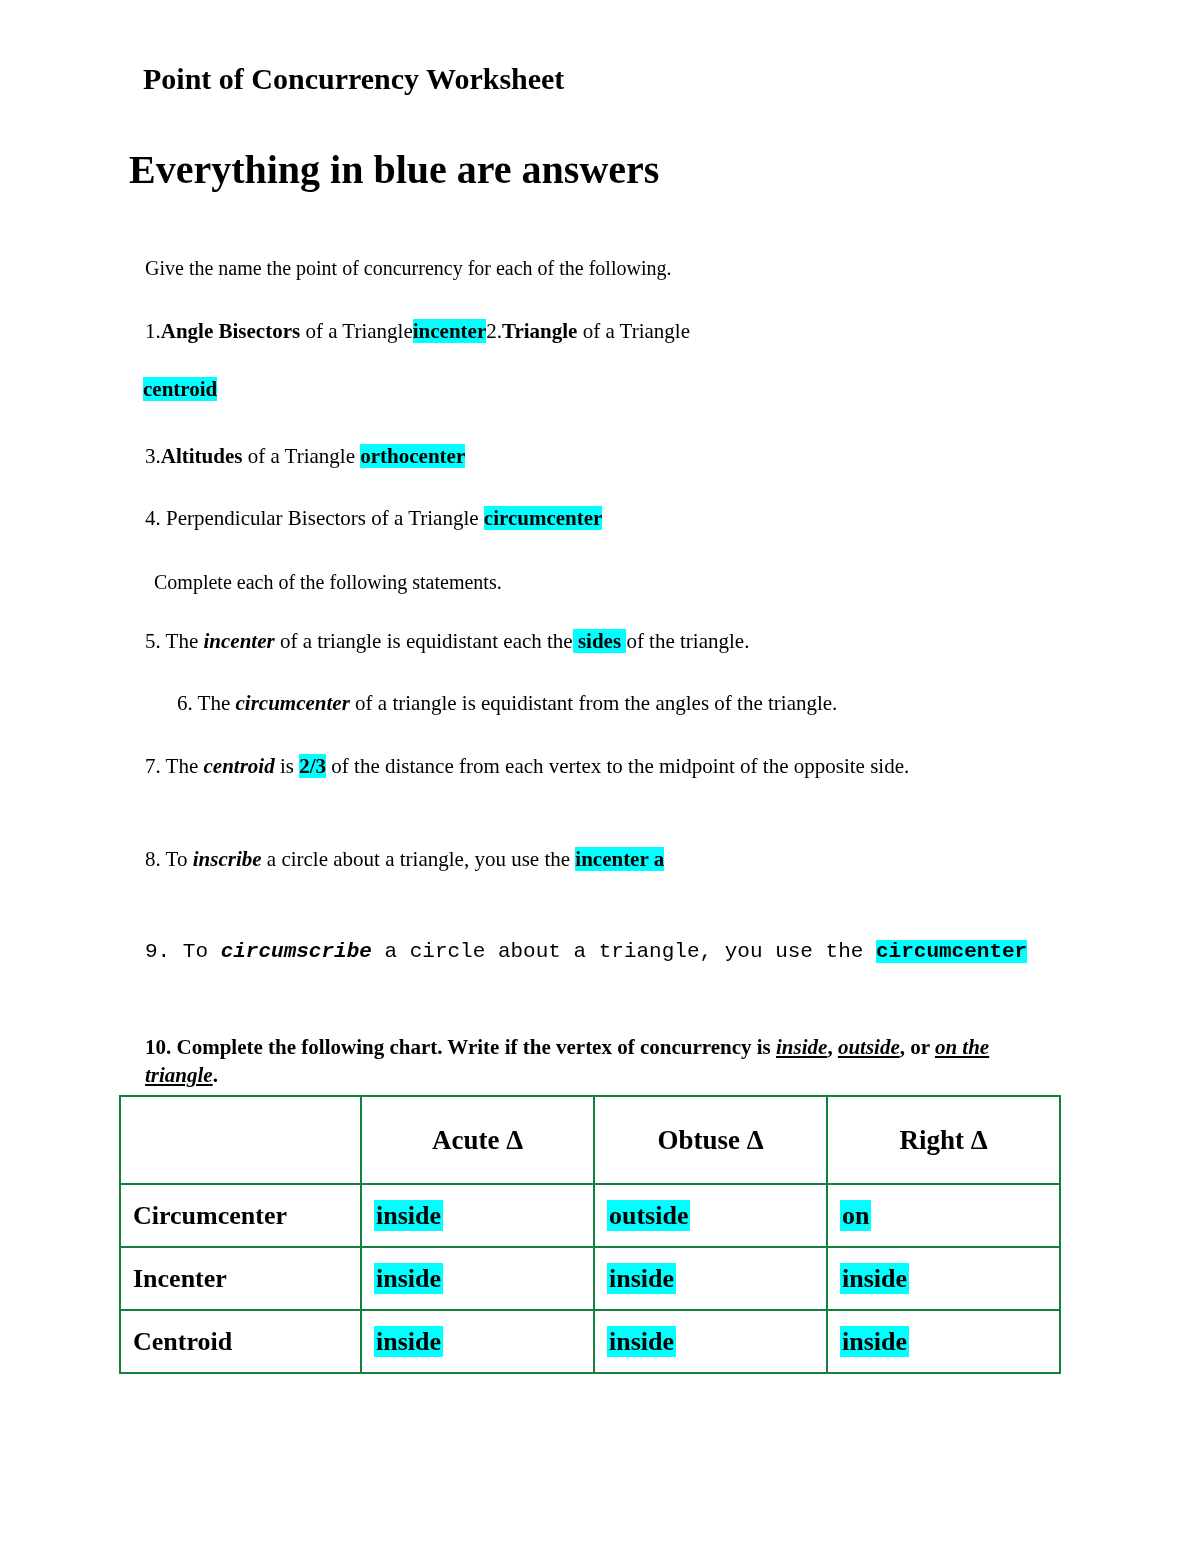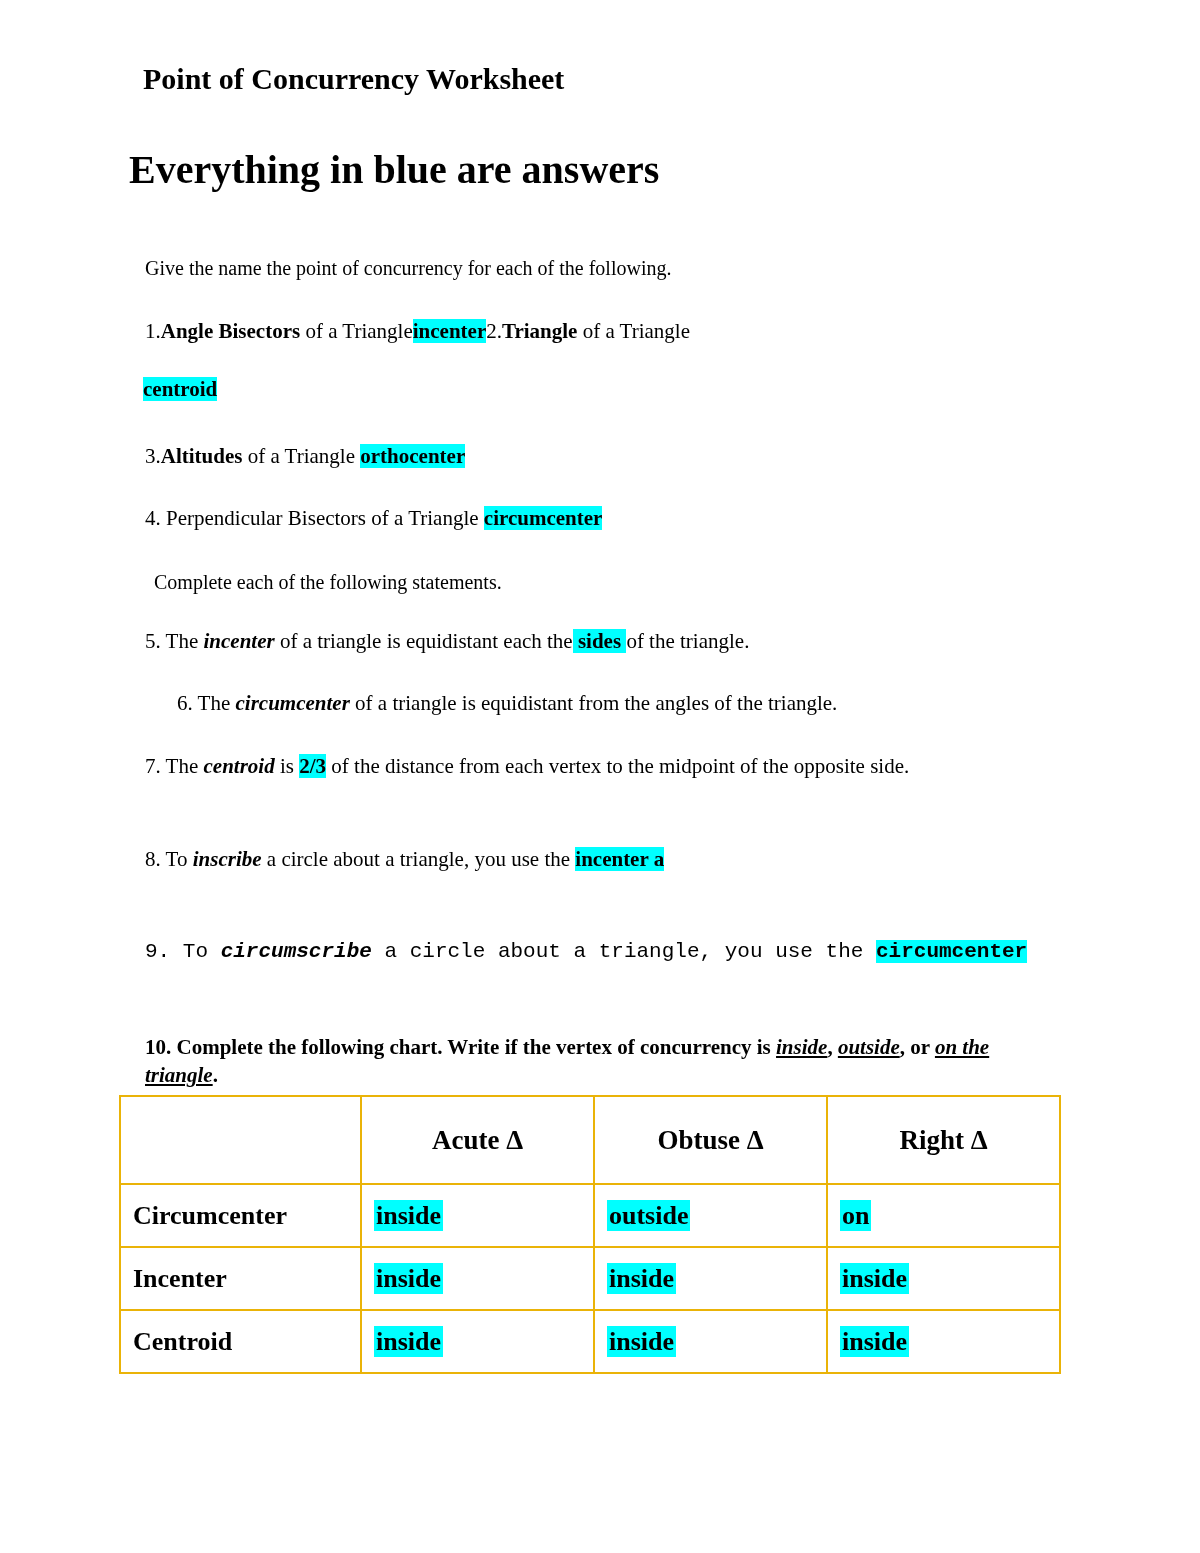--- a/index.html
+++ b/index.html
@@ -79,21 +79,21 @@
   
   .chart-table {
     position: absolute;
     left: 119px;
     top: 1095px;
     width: 942px;
     border-collapse: collapse;
     table-layout: fixed;
   }
   .chart-table td {
-    border: 2px solid #eab308;
+    border: 2px solid #15803d;
     padding: 0 10px;
     vertical-align: middle;
   }
   .chart-table .col-label { width: 241px; }
   .chart-table .col-data  { width: 233px; }
 
   .hdr-row td {
     height: 86px;
     text-align: center;
     font-size: 27px;

